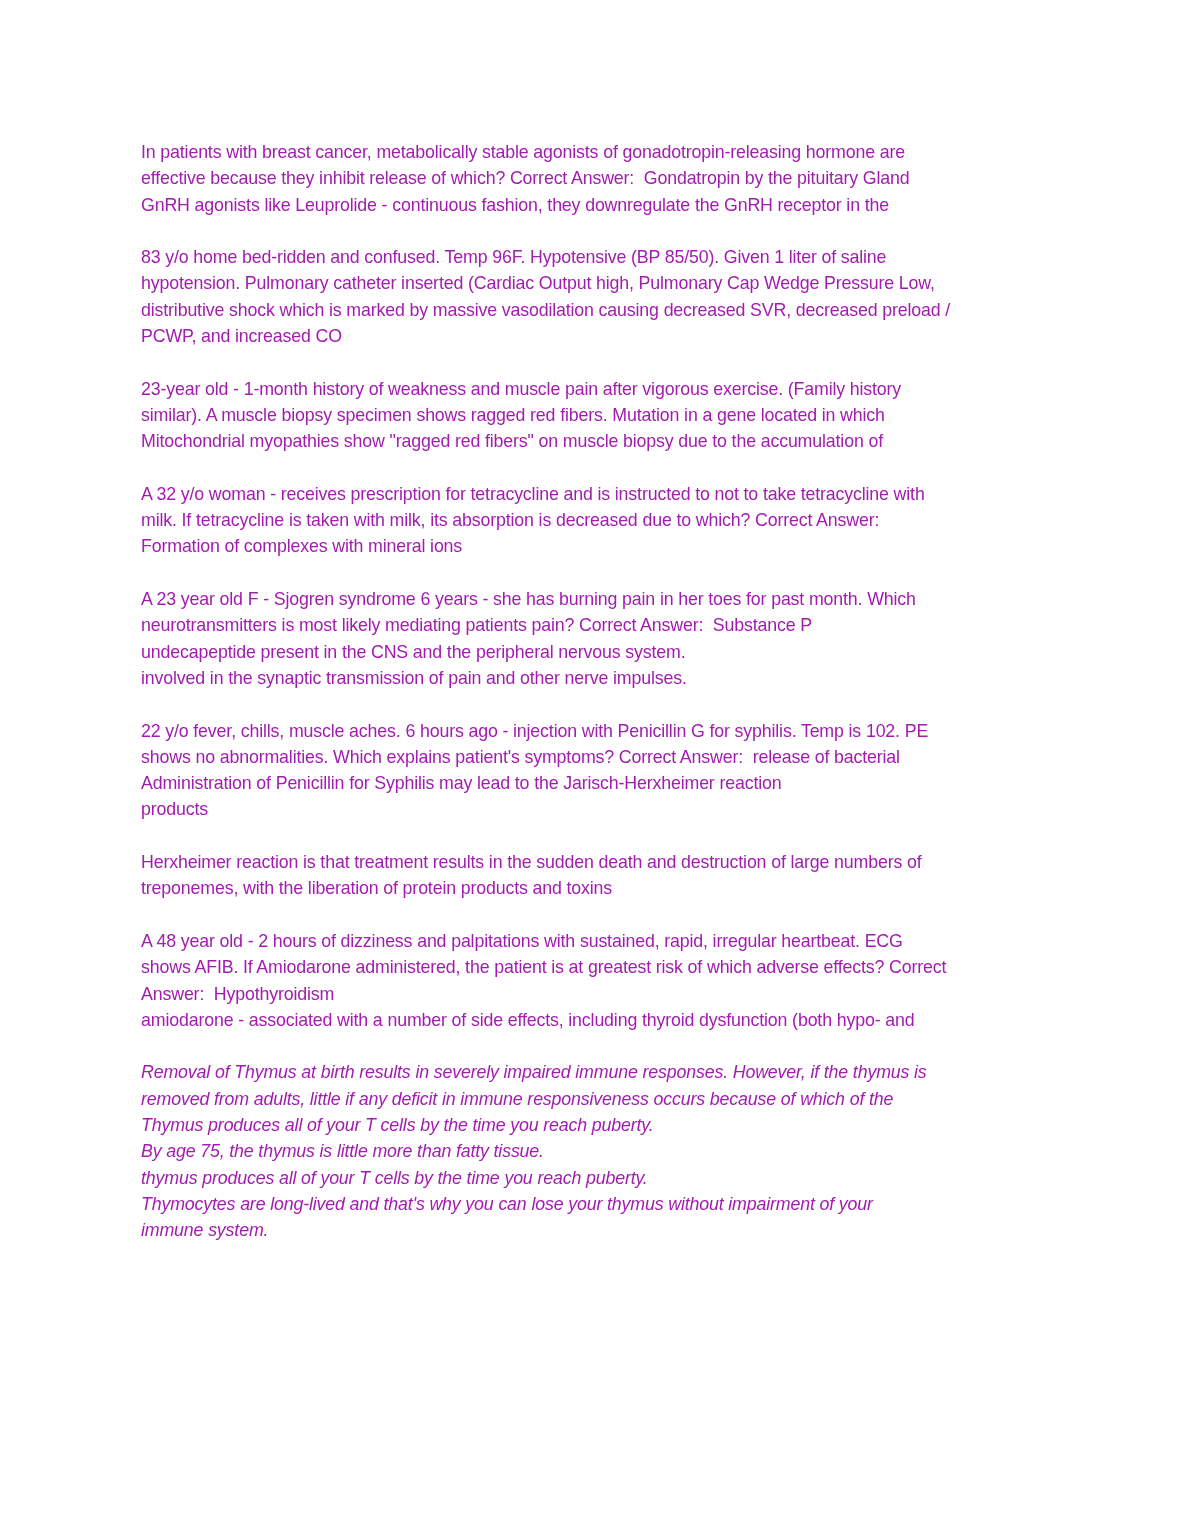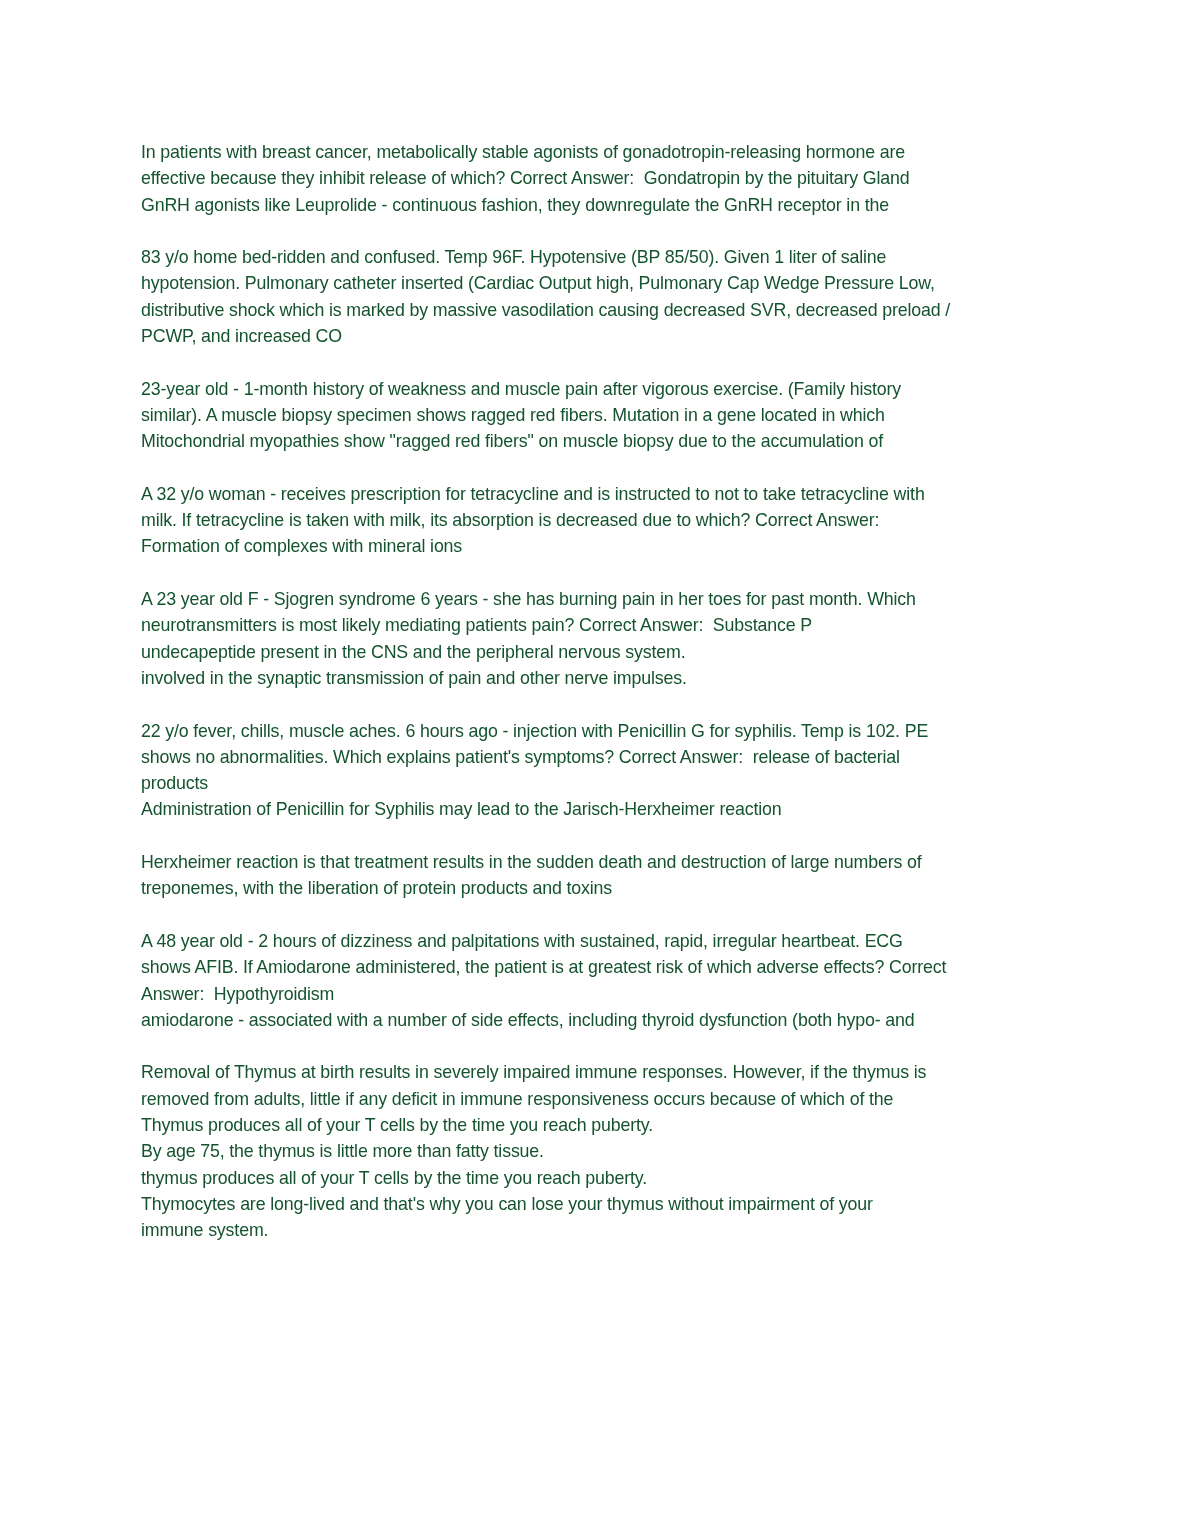--- a/index.html
+++ b/index.html
@@ -24,33 +24,34 @@
     left: 141px;
     top: 139px;
     width: 930px;
     color: #1c1c1c;
   }
   .paragraph {
     margin: 0 0 26.3px 0;
   }
   .paragraph:last-child {
     margin-bottom: 8px;
+    font-style: italic;
   }
   .text-line {
     font-size: 17.8px;
     line-height: 26.3px;
     white-space: pre;
     letter-spacing: -0.15px;
   }
 </style>
 </head>
 <body>
 
 <div class="page">
-  <div class="text-content" style="color: #14532d;">
+  <div class="text-content" style="color: #a21caf;">
       <div class="paragraph">
         <div class="text-line">In patients with breast cancer, metabolically stable agonists of gonadotropin-releasing hormone are</div>
         <div class="text-line">effective because they inhibit release of which? Correct Answer:  Gondatropin by the pituitary Gland</div>
         <div class="text-line">GnRH agonists like Leuprolide - continuous fashion, they downregulate the GnRH receptor in the</div>
       </div>
       <div class="paragraph">
         <div class="text-line">83 y/o home bed-ridden and confused. Temp 96F. Hypotensive (BP 85/50). Given 1 liter of saline</div>
         <div class="text-line">hypotension. Pulmonary catheter inserted (Cardiac Output high, Pulmonary Cap Wedge Pressure Low,</div>
         <div class="text-line">distributive shock which is marked by massive vasodilation causing decreased SVR, decreased preload /</div>
         <div class="text-line">PCWP, and increased CO</div>
@@ -67,22 +68,22 @@
       </div>
       <div class="paragraph">
         <div class="text-line">A 23 year old F - Sjogren syndrome 6 years - she has burning pain in her toes for past month. Which</div>
         <div class="text-line">neurotransmitters is most likely mediating patients pain? Correct Answer:  Substance P</div>
         <div class="text-line">undecapeptide present in the CNS and the peripheral nervous system.</div>
         <div class="text-line">involved in the synaptic transmission of pain and other nerve impulses.</div>
       </div>
       <div class="paragraph">
         <div class="text-line">22 y/o fever, chills, muscle aches. 6 hours ago - injection with Penicillin G for syphilis. Temp is 102. PE</div>
         <div class="text-line">shows no abnormalities. Which explains patient's symptoms? Correct Answer:  release of bacterial</div>
+        <div class="text-line">Administration of Penicillin for Syphilis may lead to the Jarisch-Herxheimer reaction</div>
         <div class="text-line">products</div>
-        <div class="text-line">Administration of Penicillin for Syphilis may lead to the Jarisch-Herxheimer reaction</div>
       </div>
       <div class="paragraph">
         <div class="text-line">Herxheimer reaction is that treatment results in the sudden death and destruction of large numbers of</div>
         <div class="text-line">treponemes, with the liberation of protein products and toxins</div>
       </div>
       <div class="paragraph">
         <div class="text-line">A 48 year old - 2 hours of dizziness and palpitations with sustained, rapid, irregular heartbeat. ECG</div>
         <div class="text-line">shows AFIB. If Amiodarone administered, the patient is at greatest risk of which adverse effects? Correct</div>
         <div class="text-line">Answer:  Hypothyroidism</div>
         <div class="text-line">amiodarone - associated with a number of side effects, including thyroid dysfunction (both hypo- and</div>

